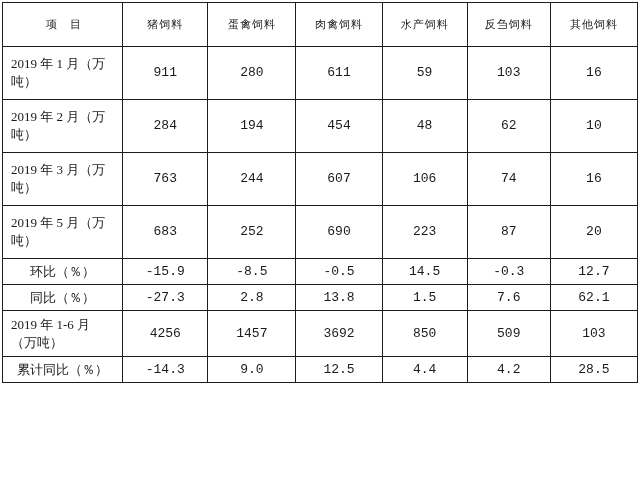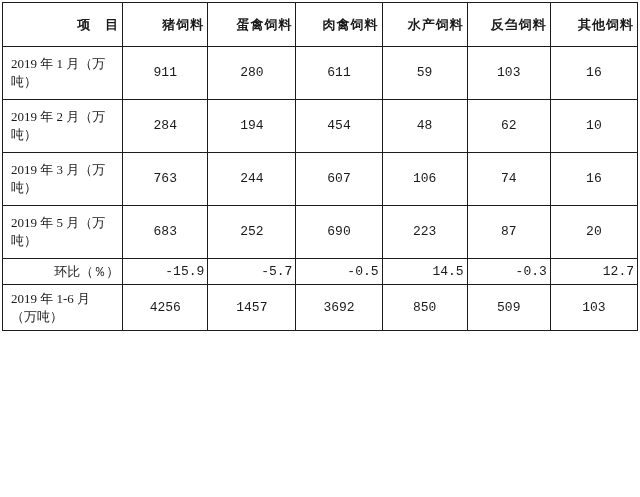--- a/index.html
+++ b/index.html
@@ -32,25 +32,24 @@
     text-align: center;
     vertical-align: middle;
     font-weight: normal;
     font-size: 13px;
     padding: 2px 3px;
     box-sizing: border-box;
     line-height: 1.35;
   }
   
   table.feed-table thead th {
-    font-weight: bold;
-    font-size: 13px;
+    font-weight: normal;
+    font-size: 11px;
     height: 44px;
     letter-spacing: 1px;
-    text-align: right;
   }
   thead th.col-item {
     letter-spacing: 6px;
     padding-left: 6px;
   }
   
   td.rowlabel {
     font-size: 13px;
     letter-spacing: 0px;
     text-align: center;
@@ -59,21 +58,21 @@
   td.rowlabel.two-line {
     text-align: left;
     padding-left: 8px;
     margin-left: 19px;
   }
   td.num {
     font-size: 13.5px;
     font-family: Liberation Mono, monospace;
   }
   tr.tall td { height: 53px; }
-  tr.short td { height: 26px; text-align: right; }
+  tr.short td { height: 26px; }
   tr.mid td { height: 46px; }
   
   col.c0 { width: 120px; }
   col.c1 { width: 85px; }
   col.c2 { width: 88px; }
   col.c3 { width: 86px; }
   col.c4 { width: 85px; }
   col.c5 { width: 83px; }
   col.c6 { width: 87px; }
 </style>
@@ -147,33 +146,51 @@
           <td class="num">683</td>
           <td class="num">252</td>
           <td class="num">690</td>
           <td class="num">223</td>
           <td class="num">87</td>
           <td class="num">20</td>
         </tr>
         <tr class="short">
           <td class="rowlabel"><span>环比（％）</span></td>
           <td class="num">-15.9</td>
-          <td class="num">-5.7</td>
+          <td class="num">-8.5</td>
           <td class="num">-0.5</td>
           <td class="num">14.5</td>
           <td class="num">-0.3</td>
           <td class="num">12.7</td>
+        </tr>
+        <tr class="short">
+          <td class="rowlabel"><span>同比（％）</span></td>
+          <td class="num">-27.3</td>
+          <td class="num">2.8</td>
+          <td class="num">13.8</td>
+          <td class="num">1.5</td>
+          <td class="num">7.6</td>
+          <td class="num">62.1</td>
         </tr>
         <tr class="mid">
           <td class="rowlabel two-line">
             <div>2019 年 1-6 月</div>
             <div>（万吨）</div>
           </td>
           <td class="num">4256</td>
           <td class="num">1457</td>
           <td class="num">3692</td>
           <td class="num">850</td>
           <td class="num">509</td>
           <td class="num">103</td>
         </tr>
+        <tr class="short">
+          <td class="rowlabel"><span>累计同比（％）</span></td>
+          <td class="num">-14.3</td>
+          <td class="num">9.0</td>
+          <td class="num">12.5</td>
+          <td class="num">4.4</td>
+          <td class="num">4.2</td>
+          <td class="num">28.5</td>
+        </tr>
       </tbody>
   </table>
 </div>
 
 </body></html>

